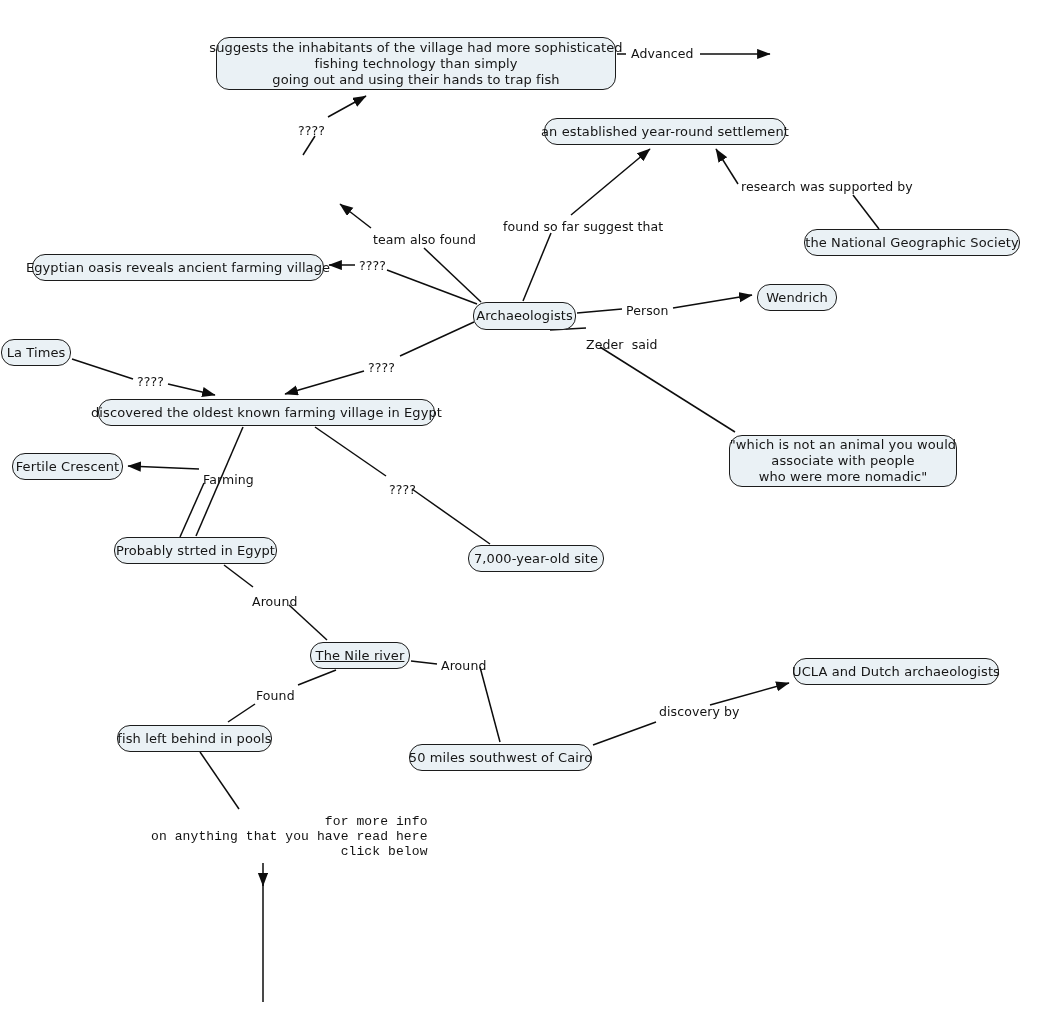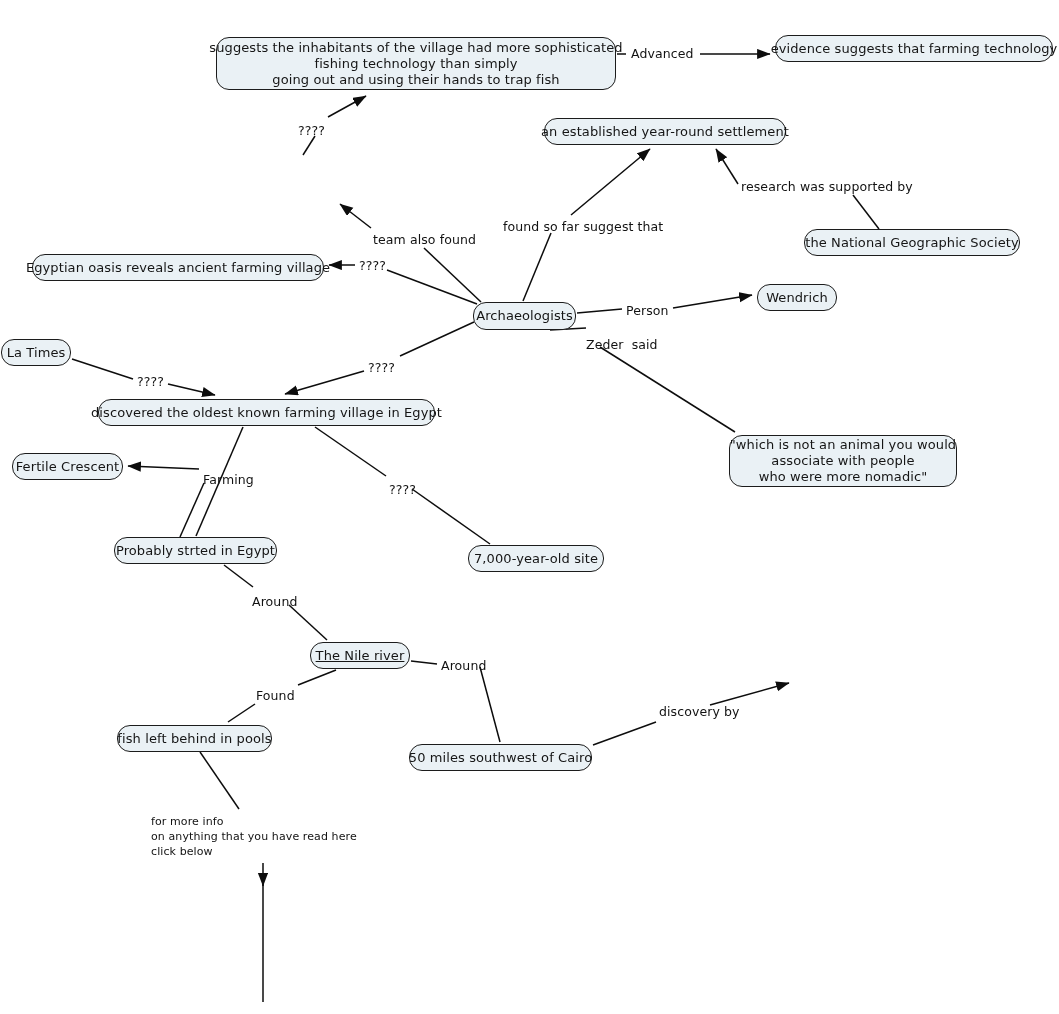--- a/index.html
+++ b/index.html
@@ -51,26 +51,27 @@
     font-size: 12.5px;
     line-height: 15px;
     color: #121212;
     white-space: pre;
     text-align: center;
     background: transparent;
     letter-spacing: 0.1px;
   }
   .free-label {
     position: absolute;
-    font-size: 11px;
+    font-size: 13px;
     line-height: 15px;
     color: #121212;
     white-space: pre;
-    text-align: left;
+    text-align: right;
     letter-spacing: 0.1px;
+    font-family: Liberation Mono, monospace;
   }
 </style>
 </head>
 <body>
 
 <div id="canvas">
 
   <svg id="edges" viewBox="0 0 1059 1014" xmlns="http://www.w3.org/2000/svg">
     <defs>
       <marker id="arrow" markerWidth="10" markerHeight="10" refX="8.6" refY="3.4" orient="auto" markerUnits="strokeWidth">
@@ -152,21 +153,20 @@
        downward arrow and line to URL node --&gt;
       <line x1="263" y1="831" x2="263" y2="854" marker-end="url(#arrow)"></line>
       <line x1="263" y1="852" x2="263" y2="970"></line>
     </g>
   </svg>
 
   <div class="node" style="left:216px; top:5px; width:400px; height:53px;">suggests the inhabitants of the village had more sophisticated
 fishing technology than simply
 going out and using their hands to trap fish</div>
 
-  <div class="node" style="left:775px; top:3px; width:278px; height:27px;">evidence suggests that farming technology</div>
 
   <div class="node" style="left:544px; top:86px; width:242px; height:27px;">an established year-round settlement</div>
 
 
   <div class="node" style="left:804px; top:197px; width:216px; height:27px;">the National Geographic Society</div>
 
   <div class="node" style="left:32px; top:222px; width:292px; height:27px;">Egyptian oasis reveals ancient farming village</div>
 
   <div class="node" style="left:757px; top:252px; width:80px; height:27px;">Wendrich</div>
 
@@ -181,20 +181,21 @@
 who were more nomadic"</div>
 
   <div class="node" style="left:12px; top:421px; width:111px; height:27px;">Fertile Crescent</div>
 
   <div class="node" style="left:114px; top:505px; width:163px; height:27px;">Probably strted in Egypt</div>
 
   <div class="node" style="left:468px; top:513px; width:136px; height:27px;">7,000-year-old site</div>
 
   <div class="node" style="left:310px; top:610px; width:100px; height:27px;text-decoration:underline;">The Nile river</div>
 
+  <div class="node" style="left:793px; top:626px; width:206px; height:27px;">UCLA and Dutch archaeologists</div>
 
   <div class="node" style="left:117px; top:693px; width:155px; height:27px;">fish left behind in pools</div>
 
   <div class="node" style="left:409px; top:712px; width:183px; height:27px;">50 miles southwest of Cairo</div>
 
 
   <div class="edge-label" style="left:631px; top:14px;">Advanced</div>
 
   <div class="edge-label" style="left:298px; top:91px;">????</div>
 

